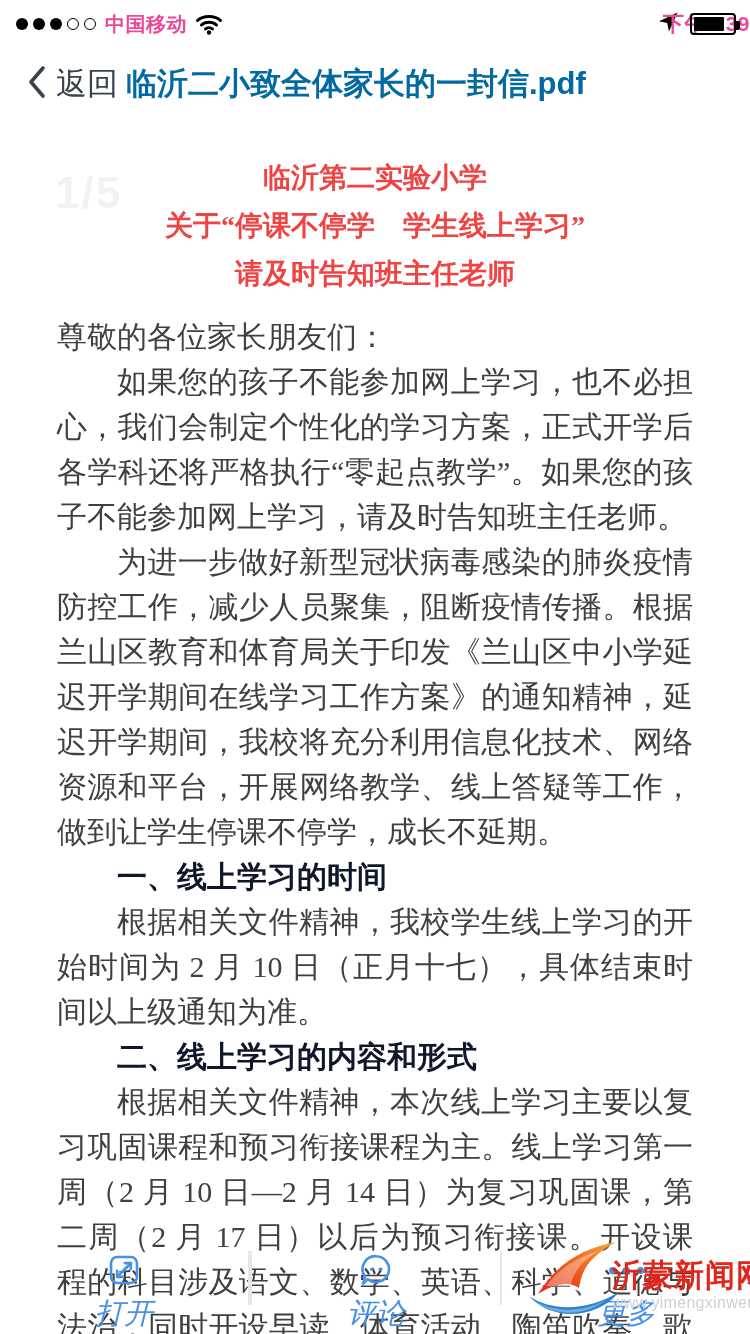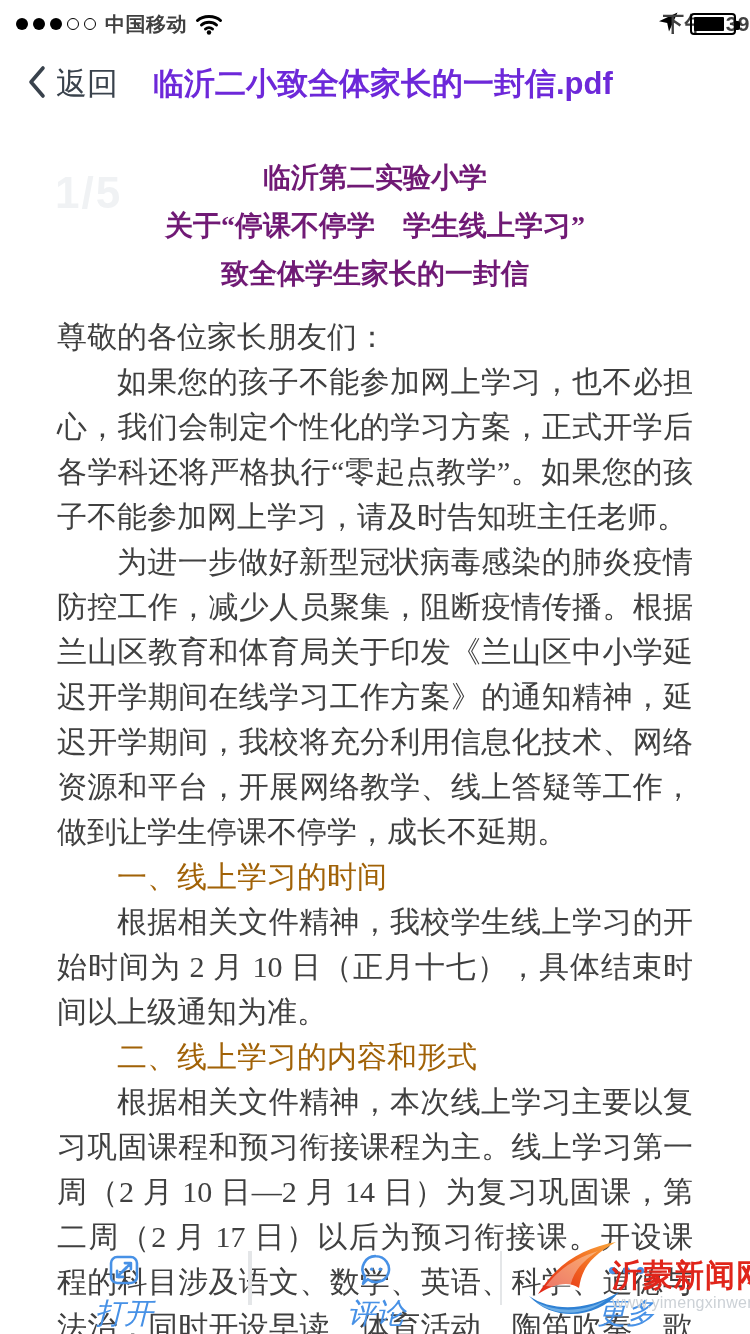--- a/index.html
+++ b/index.html
@@ -5,21 +5,21 @@
   html,body{margin:0;padding:0;background:#e9e9e9;}
   .phone{
     position:relative;width:750px;height:1334px;margin:0 auto;
     background:#ffffff;overflow:hidden;
     font-family:"Liberation Sans","DejaVu Sans",sans-serif;
   }
   
   .status-bar{
     position:absolute;top:0;left:0;right:0;height:42px;
     display:flex;align-items:center;padding:6px 14px 0 16px;box-sizing:border-box;
-    color:#404040;
+    color:#ec4899;
   }
   .signal-dots{display:flex;align-items:center;gap:5px;margin-right:9px;}
   .signal-dots span{width:12px;height:12px;border-radius:50%;box-sizing:border-box;}
   .dot-on{background:#000;}
   .dot-off{border:1.5px solid #000;}
   .carrier{font-size:20px;font-weight:600;letter-spacing:.5px;}
   .wifi{margin-left:8px;display:flex;}
   .status-time{
     position:absolute;left:0;right:0;text-align:right;
     font-size:21px;font-weight:700;letter-spacing:.5px;
@@ -28,43 +28,43 @@
   .battery{position:relative;width:46px;height:22px;border:2px solid #000;border-radius:4px;display:flex;align-items:center;padding:2px;box-sizing:border-box;}
   .battery .level{height:100%;width:30px;background:#000;border-radius:1px;}
   .battery .nub{position:absolute;right:-6px;top:6px;width:4px;height:9px;background:#000;border-radius:0 2px 2px 0;}
   
   .nav-bar{
     position:absolute;top:56px;left:0;right:0;height:56px;
     display:flex;align-items:center;padding-left:26px;color:#333b45;text-align:right;
   }
   .back-group{display:flex;align-items:center;}
   .back-label{font-size:31px;margin-left:8px;color:#39424c;}
-  .nav-title{font-size:31px;font-weight:700;margin-left:35px;white-space:nowrap;color:#6d28d9;}
+  .nav-title{font-size:31px;font-weight:700;margin-left:8px;white-space:nowrap;color:#0369a1;}
   
   .page-num{
     position:absolute;top:168px;left:55px;
     font-size:44px;font-weight:700;color:#f0f2f4;letter-spacing:2px;
   }
   .doc{position:absolute;top:154px;left:57px;width:636px;}
   .doc-title{
-    text-align:center;color:#701a75;font-weight:700;
+    text-align:center;color:#ef4444;font-weight:700;
     font-size:28px;line-height:48px;
     font-family:"Liberation Serif","DejaVu Serif",serif;
   }
   .doc-body{
     margin-top:16px;
     font-family:"Liberation Serif","DejaVu Serif",serif;
     font-size:30px;line-height:45px;color:#404040;
     text-align:justify;
   }
   .doc-body p{margin:0;text-indent:2em;}
   .doc-body p.no-indent{text-indent:0;}
   .doc-body .sec-heading{
     font-family:"Liberation Sans","DejaVu Sans",sans-serif;
-    font-weight:400;color:#a16207;text-indent:2em;
+    font-weight:700;color:#0f172a;text-indent:2em;
   }
   
   .toolbar{
     position:absolute;left:0;right:0;bottom:0;height:102px;
     display:flex;align-items:flex-end;background:transparent;font-style:italic;
   }
   .tb-item{
     flex:1;display:flex;flex-direction:column;align-items:center;
     padding-top:8px;color:#4791e6;cursor:pointer;
   }
@@ -131,21 +131,21 @@
     </div>
     <span class="nav-title">临沂二小致全体家长的一封信.pdf</span>
   </div>
 
   <div class="page-num">1/5</div>
 
   <div class="doc">
     <div class="doc-title">
       <div>临沂第二实验小学</div>
       <div>关于“停课不停学　学生线上学习”</div>
-      <div>致全体学生家长的一封信</div>
+      <div>请及时告知班主任老师</div>
     </div>
     <div class="doc-body">
       <p class="no-indent">尊敬的各位家长朋友们：</p>
       <p>如果您的孩子不能参加网上学习，也不必担心，我们会制定个性化的学习方案，正式开学后各学科还将严格执行“零起点教学”。如果您的孩子不能参加网上学习，请及时告知班主任老师。</p>
       <p>为进一步做好新型冠状病毒感染的肺炎疫情防控工作，减少人员聚集，阻断疫情传播。根据兰山区教育和体育局关于印发《兰山区中小学延迟开学期间在线学习工作方案》的通知精神，延迟开学期间，我校将充分利用信息化技术、网络资源和平台，开展网络教学、线上答疑等工作，做到让学生停课不停学，成长不延期。</p>
       <p class="sec-heading">一、线上学习的时间</p>
       <p>根据相关文件精神，我校学生线上学习的开始时间为 2 月 10 日（正月十七），具体结束时间以上级通知为准。</p>
       <p class="sec-heading">二、线上学习的内容和形式</p>
       <p>根据相关文件精神，本次线上学习主要以复习巩固课程和预习衔接课程为主。线上学习第一周（2 月 10 日—2 月 14 日）为复习巩固课，第二周（2 月 17 日）以后为预习衔接课。开设课程的科目涉及语文、数学、英语、科学、道德与法治，同时开设早读、体育活动、陶笛吹奏、歌曲跟唱、美术绘画等活动，丰富学生学习生活。</p>
     </div>

